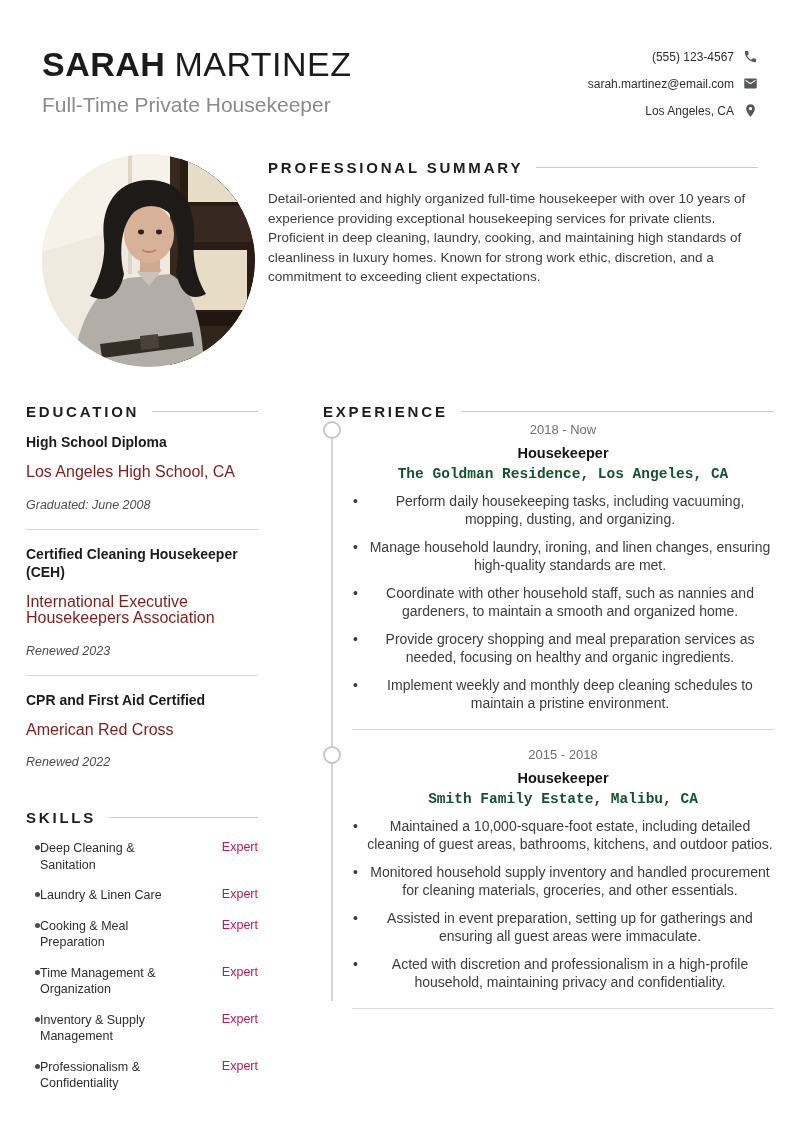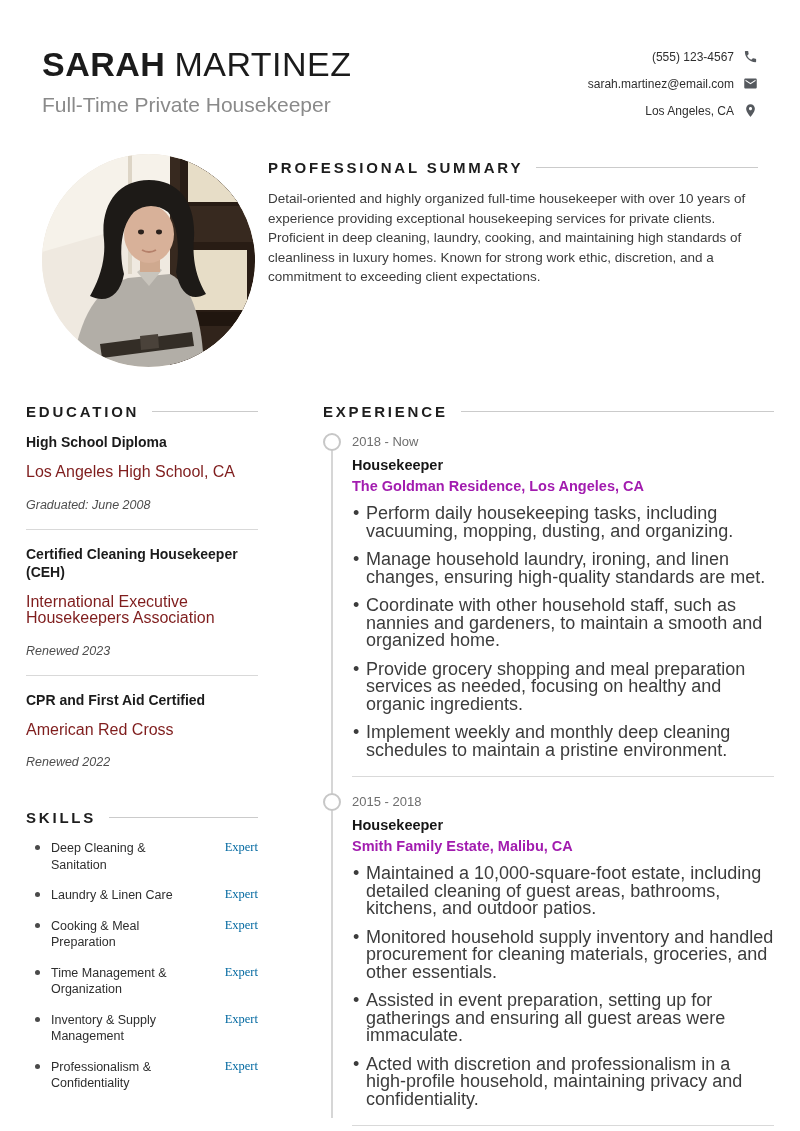--- a/index.html
+++ b/index.html
@@ -42,34 +42,34 @@
   .edu-item { margin-top:13px; }
   .edu-title { font-size:14px; font-weight:700; line-height:18px; color:#1b1b1b; }
   .edu-org { margin-top:13px; font-size:16px; line-height:16.5px; color:#7f1d1d; }
   .edu-note { margin-top:17px; font-size:12.5px; font-style:italic; color:#4e4e4e; }
   .divider { height:1px; background:#d9d9d9; margin:17px 0 15px 0; }
 
   
   .skills-head { margin-top:40px; }
   .skill-row { display:flex; align-items:flex-start; margin-top:14px; padding-left:9px; }
   .skill-dot { width:5px; height:5px; border-radius:50%; background:#4a4a4a; margin-top:5px; flex-shrink:0; }
-  .skill-name { margin-left:11px; width:136px; font-size:12.5px; line-height:16.5px; color:#2e2e2e; }
-  .skill-level { margin-left:auto; font-size:12.5px; color:#0369a1;font-family:Liberation Serif, serif; }
-
-  
-  .timeline { position:relative; margin-top:12px; }
+  .skill-name { width:136px; font-size:12.5px; line-height:16.5px; color:#2e2e2e; }
+  .skill-level { margin-left:auto; font-size:12.5px; color:#be185d; }
+
+  
+  .timeline { position:relative; margin-top:0;text-align:center; }
   .timeline::before { content:""; position:absolute; left:8px; top:9px; bottom:8px; width:2px; background:#d6d6d6; }
   .xp-entry { position:relative; padding-left:29px; }
   .xp-dot { position:absolute; left:0; top:1px; width:18px; height:18px; border-radius:50%;
             background:#fff; border:2px solid #c7c7c7; z-index:1; }
   .xp-period { font-size:13px; color:#6e6e6e; padding-top:2px; }
   .xp-role { margin-top:8px; font-size:14.5px; font-weight:700; color:#161616; }
-  .xp-org { margin-top:5px; font-size:14.5px; font-weight:700; color:#a21caf; }
+  .xp-org { margin-top:5px; font-size:14.5px; font-weight:700; color:#14532d;font-family:Liberation Mono, monospace; }
   .xp-bullets { list-style:none; margin-top:3px; }
-  .xp-bullets li { position:relative; padding-left:14px; margin-top:11px; font-size:18px; line-height:17.5px; color:#3c3c3c; }
+  .xp-bullets li { position:relative; padding-left:14px; margin-top:11px; font-size:14px; line-height:17.5px; color:#3c3c3c; }
   .xp-bullets li::before { content:"•"; position:absolute; left:1px; top:0; color:#3c3c3c; }
   .xp-divider { height:1px; background:#d9d9d9; margin:17px 0 15px 0; }
 </style>
 </head>
 <body>
 
 <div class="page">
 
   <div class="header">
     <div>

